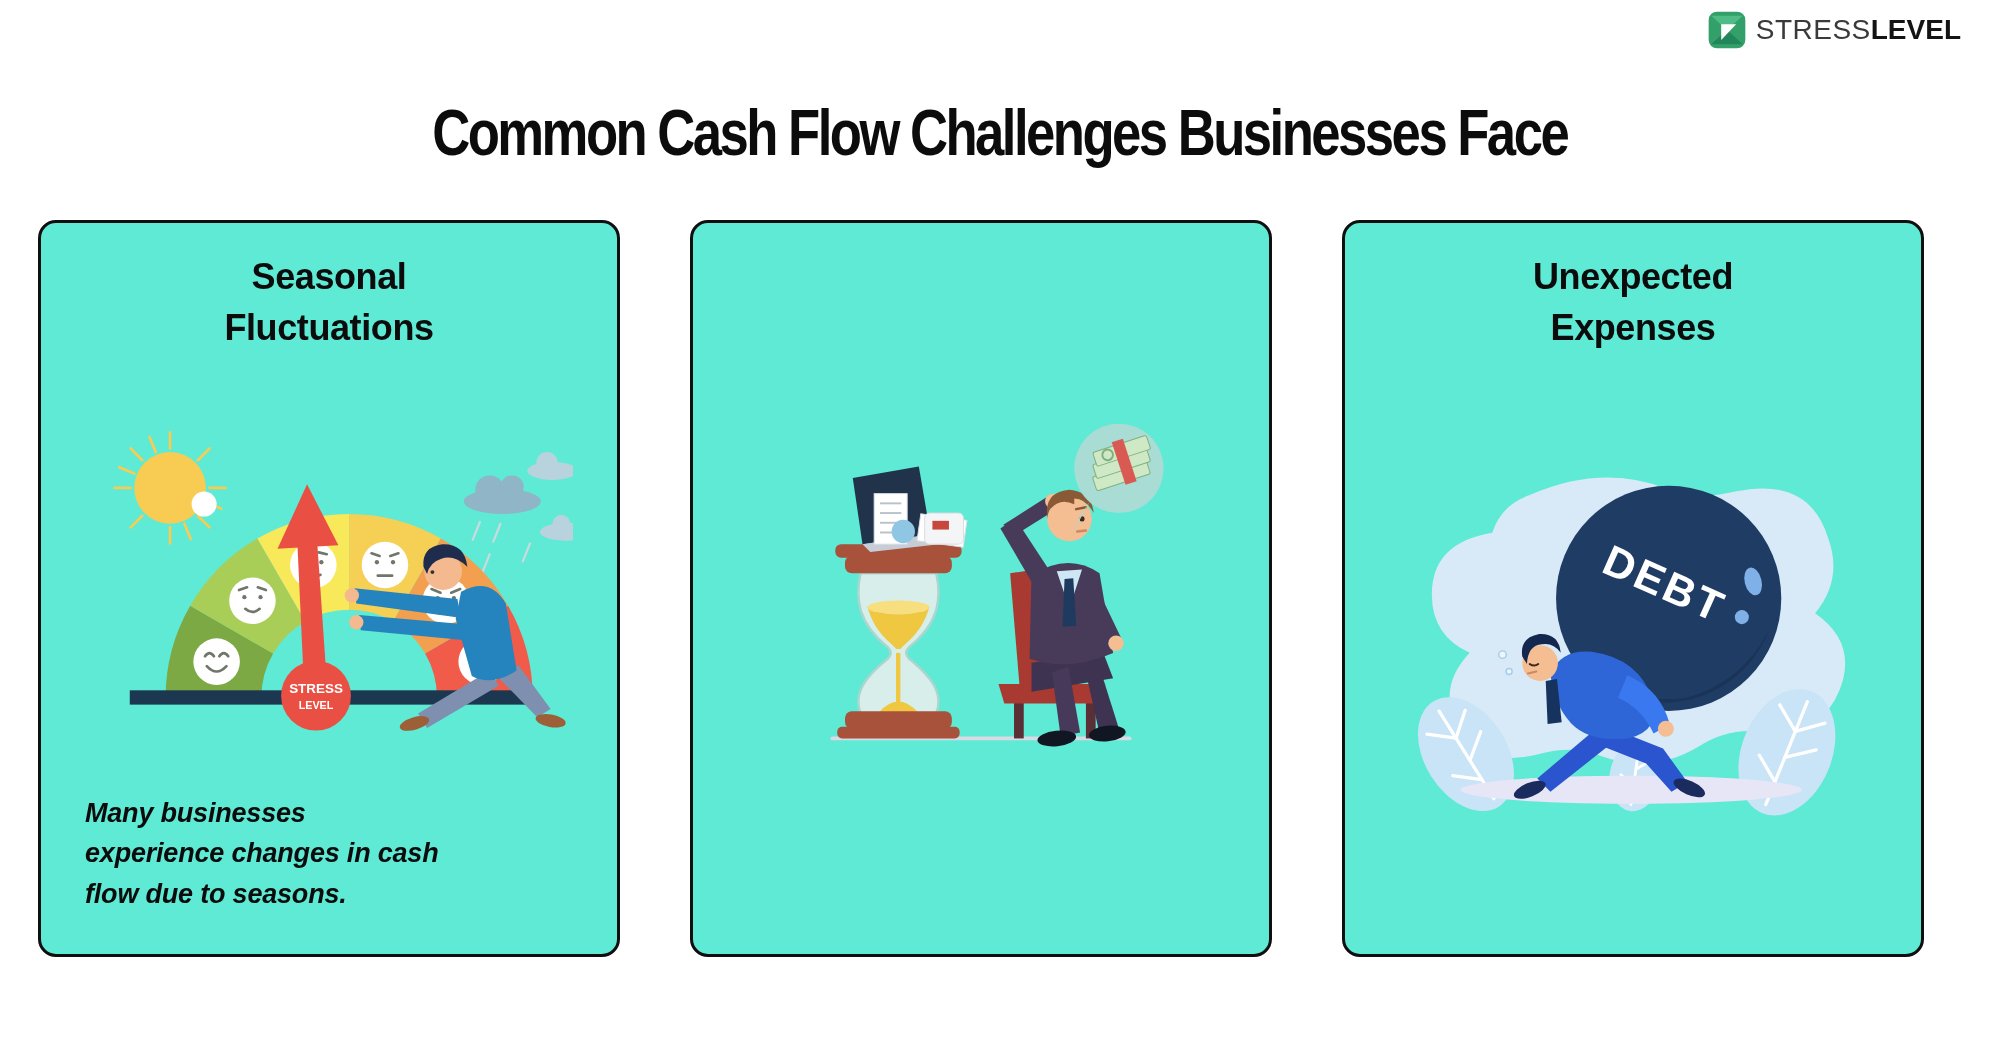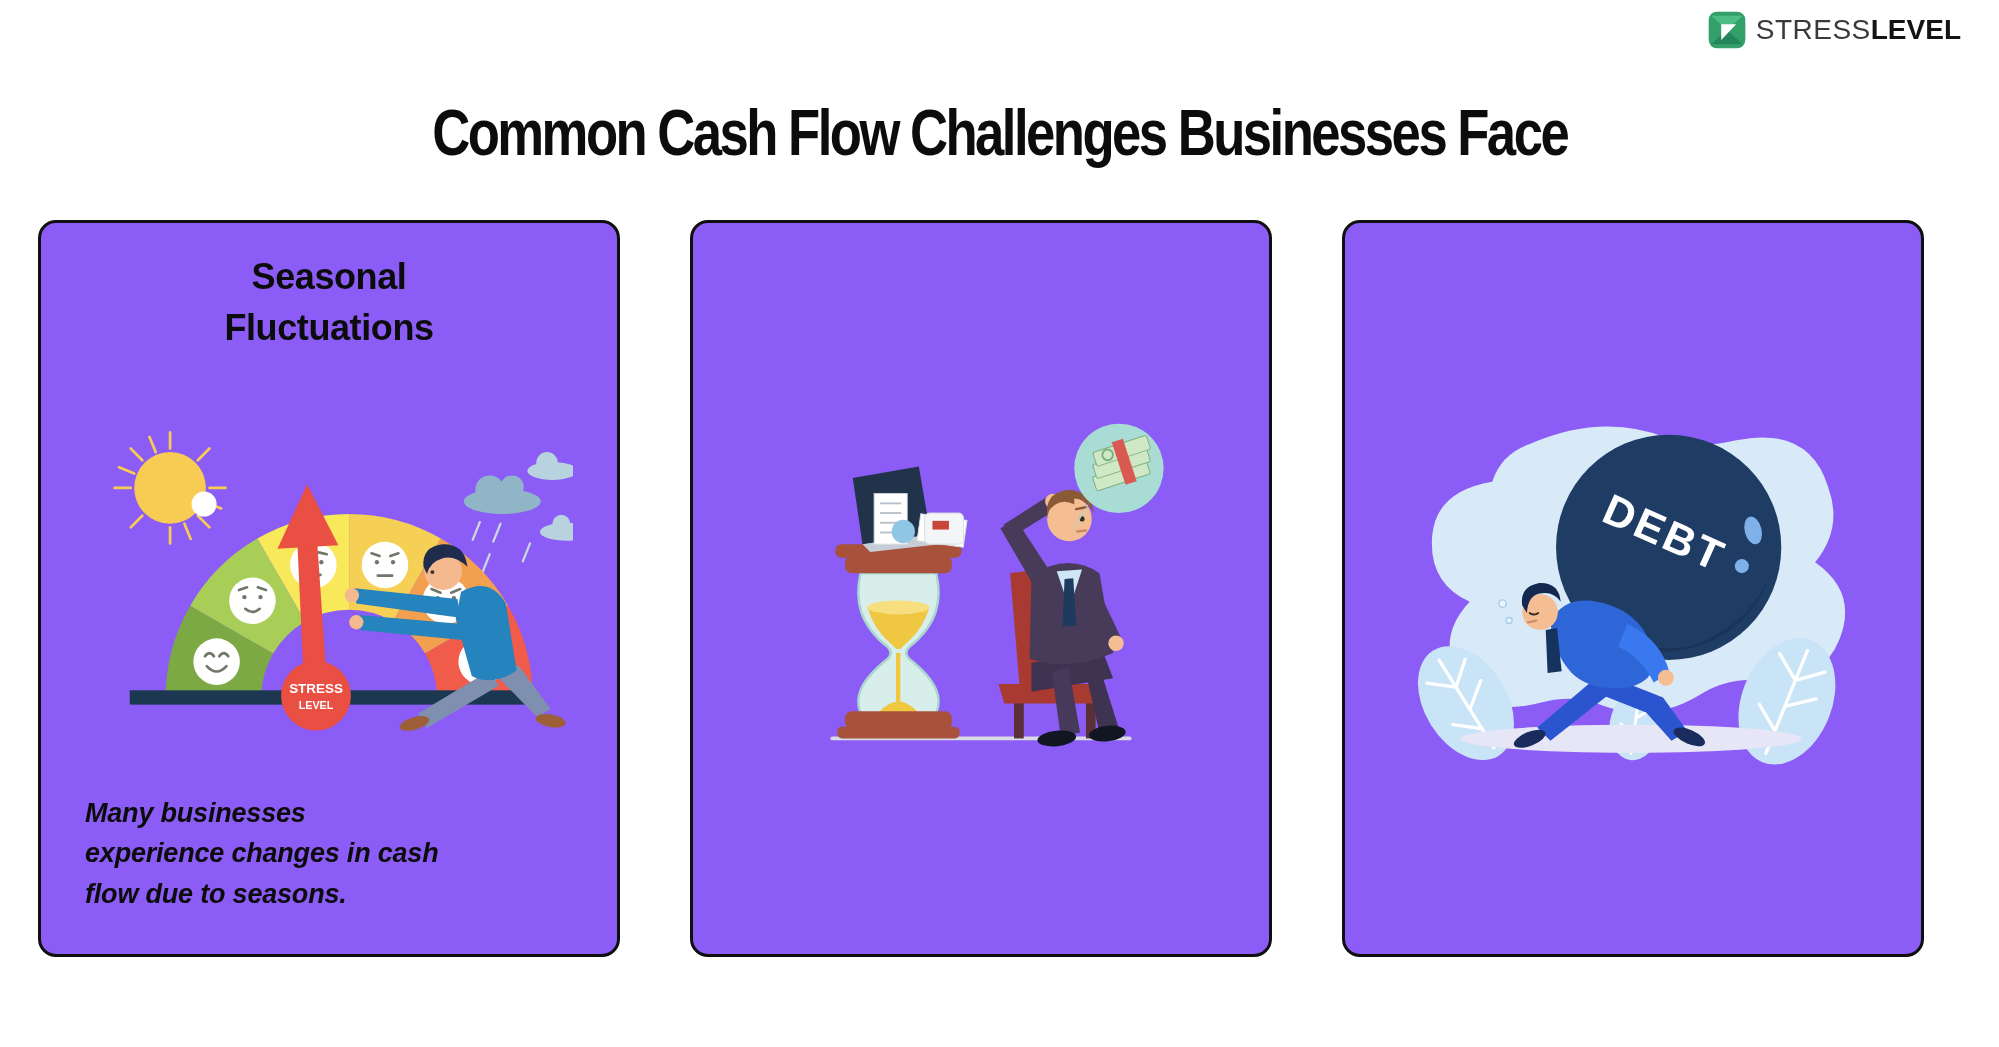--- a/index.html
+++ b/index.html
@@ -13,21 +13,21 @@
   .logo-icon svg{width:40px;height:40px;display:block;}
   .logo-text{font-size:28px;letter-spacing:.5px;color:#3a3a3a;font-weight:400;}
   .logo-text .bold{font-weight:800;color:#141414;letter-spacing:0;}
   
   .title{margin:42px 0 0;text-align:center;font-size:62px;font-weight:800;
     letter-spacing:-3px;line-height:1;color:#0c0c0c;white-space:nowrap;}
   .title-inner{display:inline-block;transform:scale(0.85,1.04);}
   
   .cards{display:flex;gap:70px;padding-left:38px;margin-top:56px;}
   .card{box-sizing:border-box;width:582px;height:737px;border:3px solid #0f0f0f;border-radius:18px;
-    display:flex;flex-direction:column;align-items:center;padding:28px 44px 40px;background:#8b5cf6;}
+    display:flex;flex-direction:column;align-items:center;padding:28px 44px 40px;background:#5eead4;}
   .card-heading{margin:0;font-size:36px;font-weight:800;line-height:1.42;text-align:center;
     white-space:pre-line;letter-spacing:-.4px;color:#0c0c0c;}
   .card-illustration{flex:1;display:flex;align-items:center;justify-content:center;width:100%;min-height:0;}
   .card-illustration svg{display:block;}
   .card-desc{margin:0;align-self:flex-start;font-size:27px;font-weight:700;line-height:1.5;
     white-space:pre-line;letter-spacing:-.2px;color:#0c0c0c;font-style:italic;}
 </style>
 </head>
 <body>
 
@@ -262,20 +262,22 @@
             <rect x="330" y="38" width="58" height="15" rx="2" fill="#CFE8C5" stroke="#7FB07E"></rect>
             <rect x="352" y="34" width="12" height="46" fill="#D95A52"></rect>
             <circle cx="344" cy="45" r="5.5" fill="none" stroke="#7FB07E" stroke-width="2"></circle>
           </g>
         </g>
       </svg>
     </div>
   </section>
 
   <section class="card">
+    <h2 class="card-heading">Unexpected
+Expenses</h2>
     <div class="card-illustration">
       <svg width="500" height="366" viewBox="0 0 520 380">
 
         <path d="M 150 42 Q 228 8 298 36 Q 330 48 370 38 Q 448 22 468 88 Q 484 132 454 168 Q 500 200 480 250 Q 460 300 396 294 Q 360 290 330 310 Q 280 340 226 320 Q 196 308 160 318 Q 96 334 72 286 Q 52 246 86 210 Q 42 190 46 140 Q 50 92 110 82 Q 120 52 150 42 Z" fill="#D8EAF8"></path>
 
         <g transform="translate(82 318) rotate(-32)">
           <ellipse rx="44" ry="66" fill="#C9E4F7"></ellipse>
           <g stroke="#ffffff" stroke-width="3.5" stroke-linecap="round" fill="none">
             <line x1="0" y1="-54" x2="0" y2="56"></line>
             <line x1="0" y1="-20" x2="24" y2="-40"></line>

